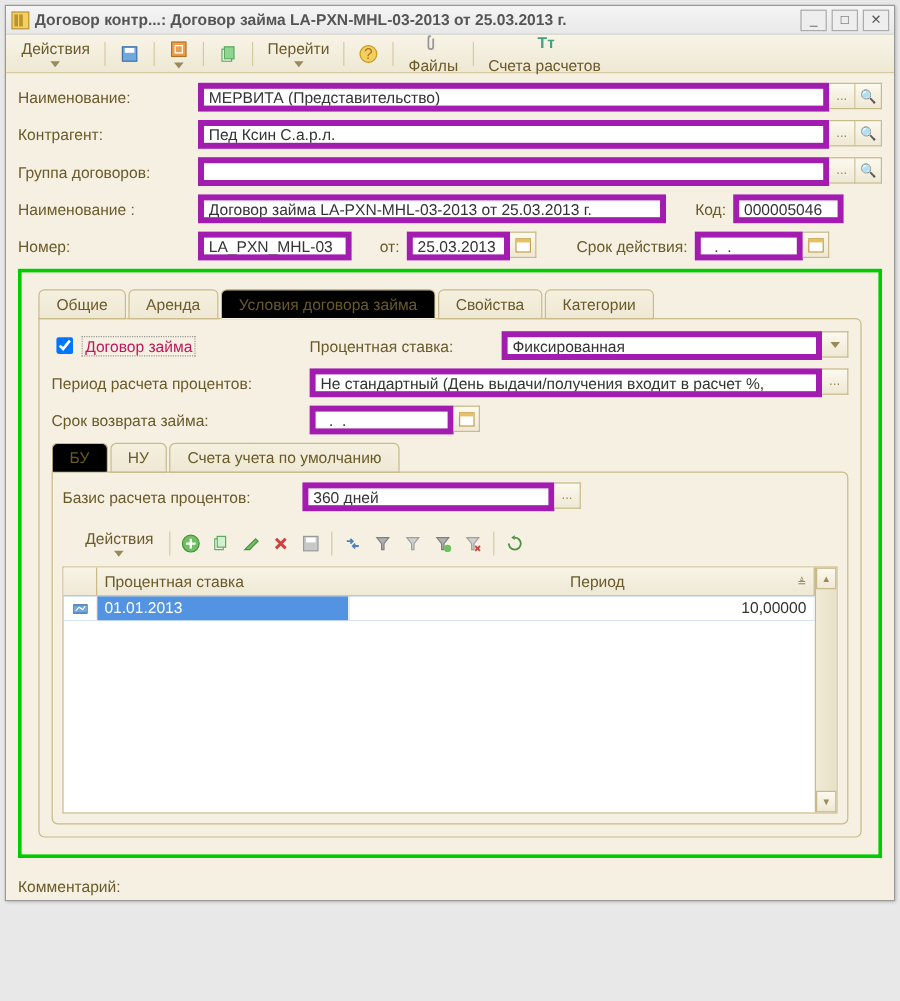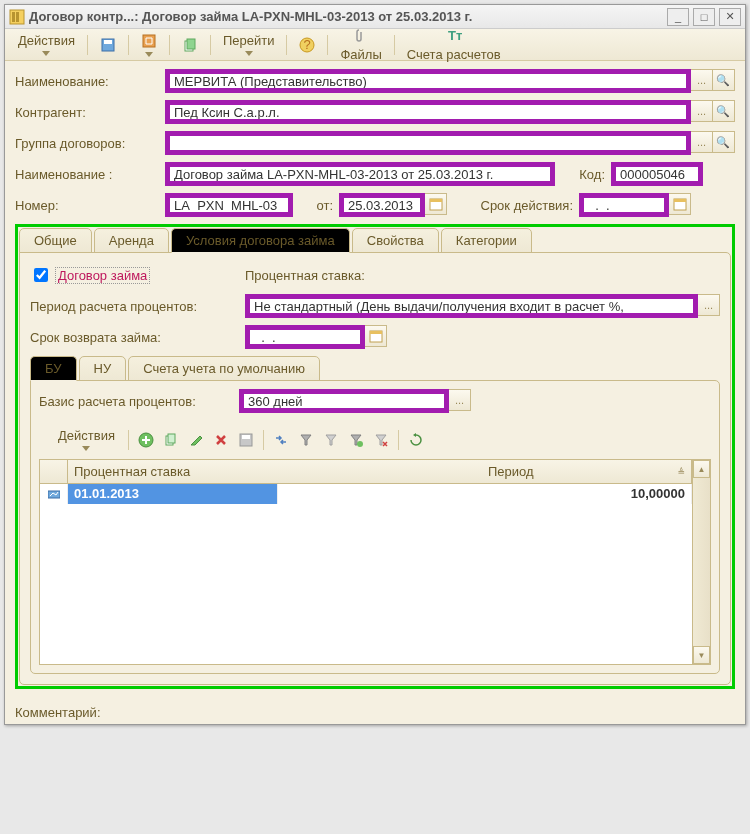--- a/index.html
+++ b/index.html
@@ -15,35 +15,35 @@
   .tb-sep { width: 1px; height: 20px; background: #d6caa3; margin: 0 3px; }
   .icon-svg { width: 16px; height: 16px; display: inline-block; }
   .form-area { padding: 8px 10px; }
   .form-row { display: flex; align-items: center; margin-bottom: 7px; min-height: 24px; }
   .label { width: 150px; color: #6a5a2a; }
   .input-group { display: flex; flex: 1; }
   .text-input { border: 5px solid #a21caf; background: #fff; height: 24px; padding: 0 4px; color: #333; }
   .flex1 { flex: 1; }
   .mini-btn { width: 22px; height: 22px; border: 1px solid #c9ba8a; background: linear-gradient(#fcf9ef, #eee8d4); display: flex; align-items: center; justify-content: center; cursor: pointer; color: #998a5a; font-size: 11px; border-left: none; }
   .dropdown-btn { width: 22px; height: 22px; border: 1px solid #c9ba8a; background: linear-gradient(#fcf9ef, #eee8d4); display: flex; align-items: center; justify-content: center; cursor: pointer; border-left: none; }
-  .green-frame { border: 3px solid #0c0; padding: 1px; margin-top: 6px; }
+  .green-frame { border: 3px solid #0c0; padding: 14px; margin-top: 6px; }
   .tabs { display: flex; position: relative; margin-bottom: -1px; }
   .tab { padding: 4px 14px; border: 1px solid #c9ba8a; background: linear-gradient(#f5f0de, #eee8d4); color: #6a5a2a; cursor: pointer; border-top-left-radius: 5px; border-top-right-radius: 5px; margin-right: 2px; position: relative; }
   .tab.active { background: #000000; border-bottom: 1px solid #f5f0e1; z-index: 2; }
   .tab-body { border: 1px solid #c9ba8a; background: #f5f0e1; padding: 10px; border-radius: 0 5px 5px 5px; }
   .checkbox-label { border: 1px dotted #999; padding: 0 2px; color: #be185d; }
   .checkbox-wrap { display: flex; align-items: center; gap: 4px; }
   input[type="checkbox"] { width: 14px; height: 14px; }
   .sub-toolbar { display: flex; align-items: center; gap: 3px; padding: 4px 0; }
   .sub-tb-btn { width: 22px; height: 22px; display: flex; align-items: center; justify-content: center; cursor: pointer; border: 1px solid transparent; border-radius: 3px; }
   .grid-container { border: 1px solid #c9ba8a; background: #fff; }
   .grid-header { display: flex; background: linear-gradient(#f8f4e6, #eee8d4); border-bottom: 1px solid #c9ba8a; }
   .grid-hcell { padding: 4px 6px; border-right: 1px solid #c9ba8a; color: #6a5a2a; display: flex; align-items: center; justify-content: space-between; }
   .grid-body { height: 180px; position: relative; }
-  .grid-row { display: flex; height: 20px; font-weight: bold; }
+  .grid-row { display: flex; height: 20px; }
   .grid-row.selected { background: #5294e2; color: #fff; }
   .grid-cell { padding: 2px 6px; border-right: 1px solid #eee; }
   .grid-scrollbar { width: 18px; background: linear-gradient(to right, #f0ead4, #e8e0c8); border-left: 1px solid #c9ba8a; display: flex; flex-direction: column; }
   .grid-sb-btn { height: 18px; display: flex; align-items: center; justify-content: center; border: 1px solid #c9ba8a; background: linear-gradient(#fcf9ef, #eee8d4); cursor: pointer; font-size: 8px; color: #998a5a; }
   .grid-main { display: flex; }
   .grid-content { flex: 1; }
   .sort-icon { font-size: 9px; color: #998a5a; }
   .comment-row { padding: 8px 10px 4px 10px; display: flex; align-items: center; }
   .triangle-down { width: 0; height: 0; border-left: 4px solid transparent; border-right: 4px solid transparent; border-top: 5px solid #998a5a; }
 </style>
@@ -194,20 +194,26 @@
         <div class="tab">Категории</div>
       </div>
       <div class="tab-body">
 
         <div class="form-row">
           <div class="checkbox-wrap" style="width:215px">
             <input type="checkbox" checked="" style="">
             <span class="checkbox-label">Договор займа</span>
           </div>
           <div class="label" style="width:160px">Процентная ставка:</div>
+          <div class="input-group">
+            <input class="text-input flex1" value="Фиксированная" style="">
+            <div class="dropdown-btn">
+                <span class="triangle-down"></span>
+              </div>
+          </div>
         </div>
 
         <div class="form-row">
           <div class="label" style="width:215px">Период расчета процентов:</div>
           <div class="input-group">
             <input class="text-input flex1" value="Не стандартный (День выдачи/получения входит в расчет %," style="">
             <div class="mini-btn">...</div>
           </div>
         </div>
 

